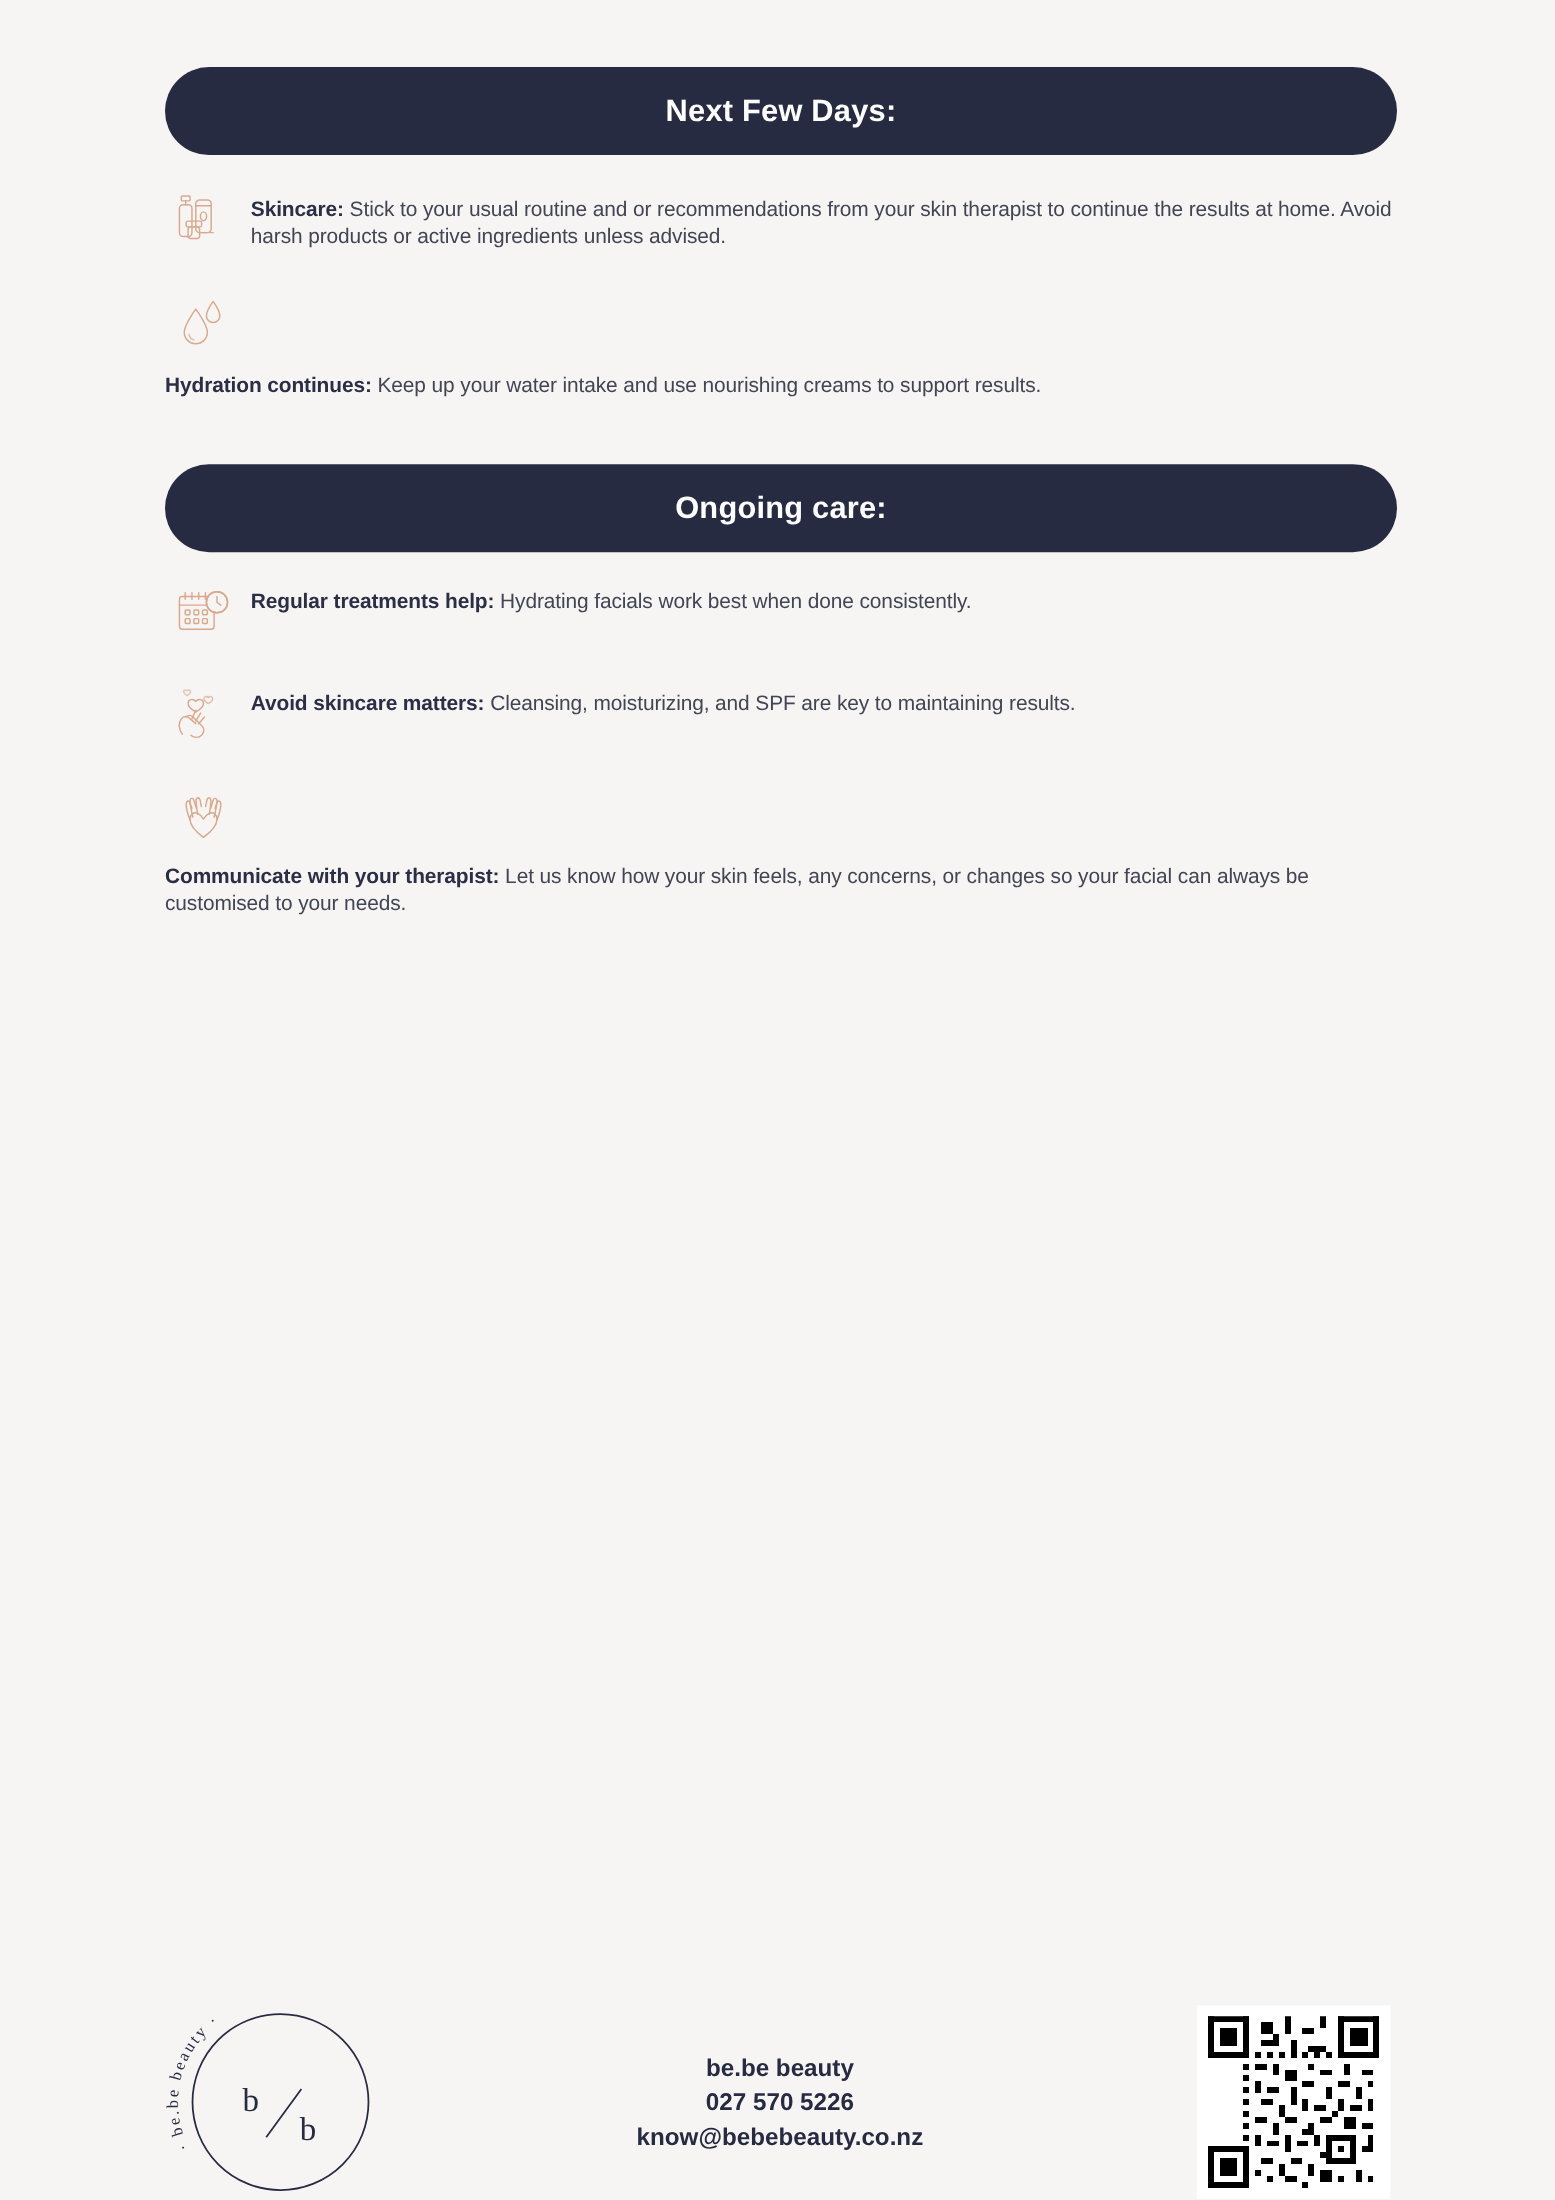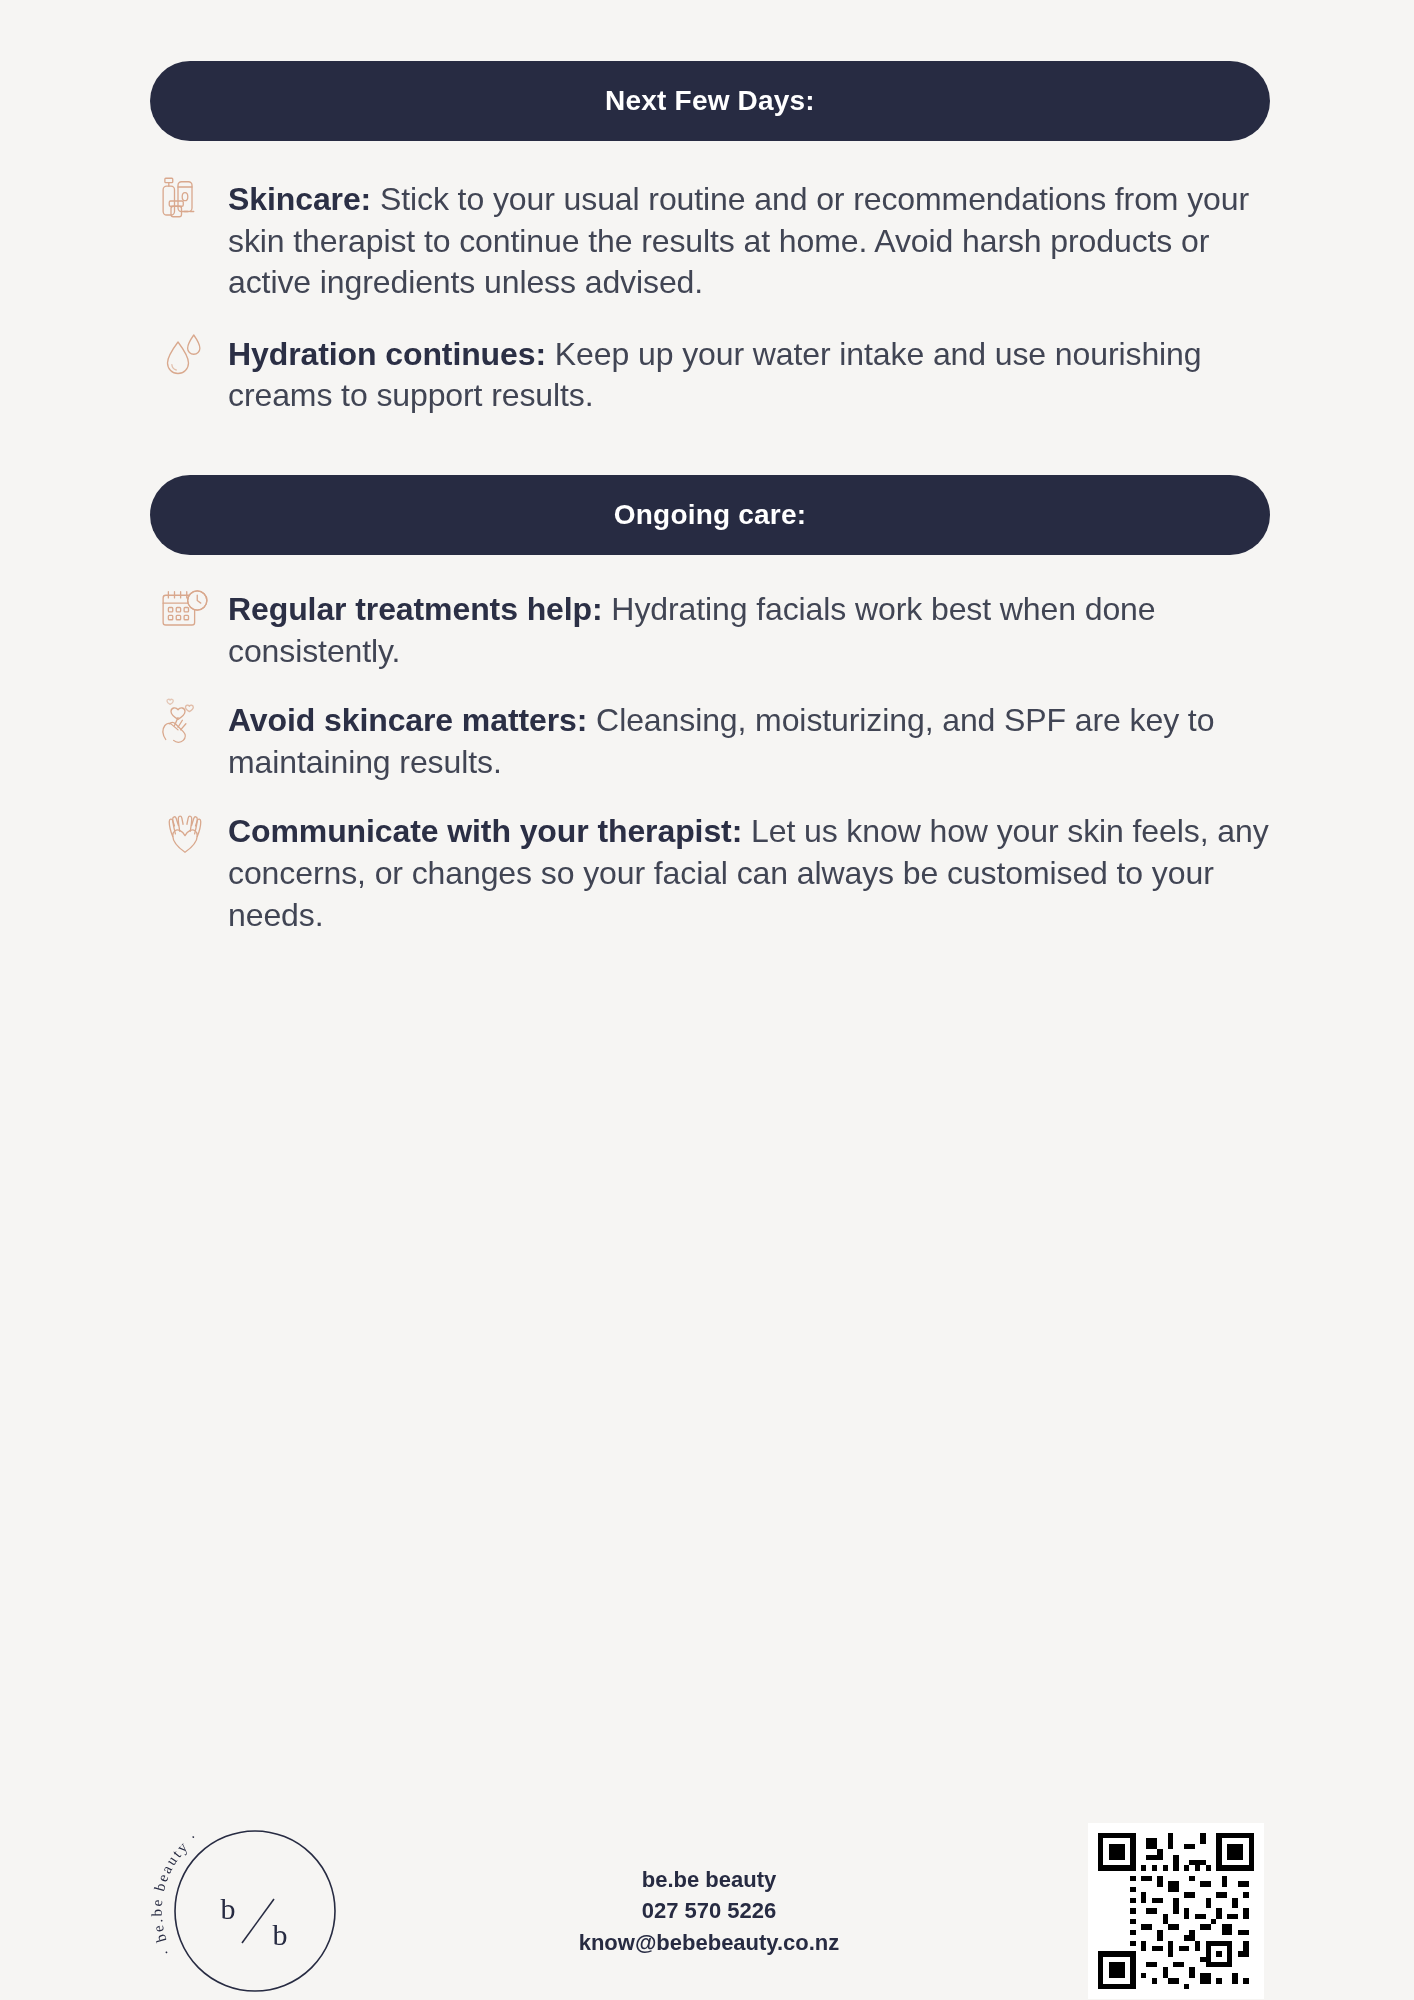--- a/index.html
+++ b/index.html
@@ -45,40 +45,40 @@
   .bullet-list {
     width: 1120px;
     margin: 0 auto;
     padding-top: 34px;
   }
   .bullet {
     display: flex;
     align-items: flex-start;
     margin-bottom: 26px;
   }
-  .bullet:last-child { margin-bottom: 0; }
+  .bullet:last-child { margin-bottom: 0; flex-direction: column; }
 
   .bullet-icon {
     flex: 0 0 70px;
     width: 70px;
     height: 70px;
     margin-top: -4px;
     margin-right: 8px;
     display: flex;
     align-items: flex-start;
     justify-content: center;
   }
   .bullet-icon svg {
     width: 56px;
     height: 56px;
     display: block;
   }
   .bullet-text {
     flex: 1 1 auto;
-    font-size: 32px;
+    font-size: 19px;
     line-height: 1.30;
     color: #414554;
     letter-spacing: -0.1px;
     padding-top: 2px;
   }
   .bullet-text .lead {
     font-weight: bold;
     color: #2b2f45;
   }
 

